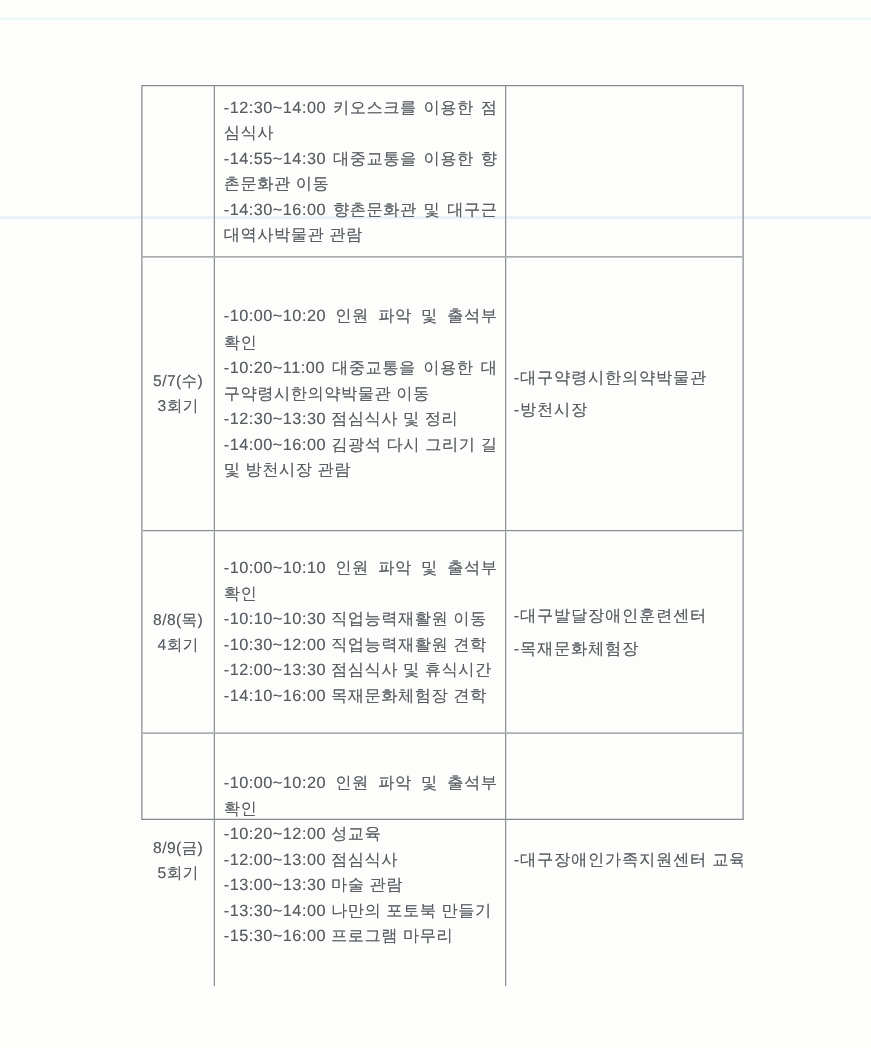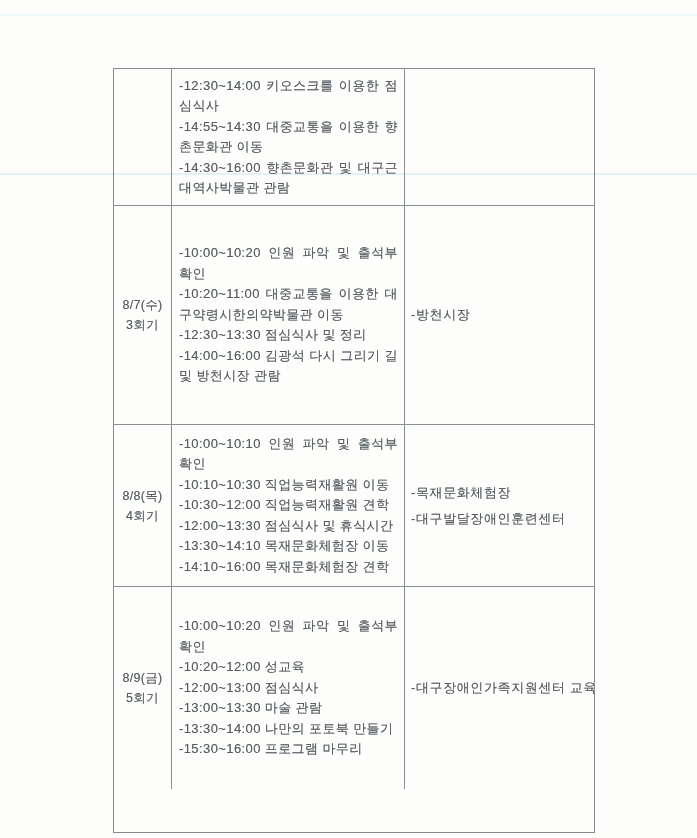--- a/index.html
+++ b/index.html
@@ -26,21 +26,21 @@
     pointer-events: none;
   }
   .scan-line.top { top: 14px; background: #eafaf9; }
   .scan-line.mid { top: 173px; background: #d9edf4; opacity: .8; }
 
   .doc-table {
     position: absolute;
     left: 113px;
     top: 68px;
     width: 482px;
-    height: 765px;
+    height: 588px;
     box-sizing: border-box;
     border: 1px solid #848c90;
     background: transparent;
   }
   .t-row {
     display: flex;
     box-sizing: border-box;
     border-bottom: 1px solid #8a9194;
   }
   .t-row:last-child { border-bottom: none; }
@@ -116,50 +116,50 @@
       <div class="cell cell-sched">
         <div class="sched-item">-12:30~14:00 키오스크를 이용한 점심식사</div>
         <div class="sched-item">-14:55~14:30 대중교통을 이용한 향촌문화관 이동</div>
         <div class="sched-item">-14:30~16:00 향촌문화관 및 대구근대역사박물관 관람</div>
       </div>
       <div class="cell cell-loc"></div>
     </div>
 
     <div class="t-row r1">
       <div class="cell cell-date">
-        <span class="date-line">8/7(수)</span>
+        <span class="date-line">5/7(수)</span>
         <span class="date-line">3회기</span>
       </div>
       <div class="cell cell-sched">
         <div class="sched-item">-10:00~10:20 인원 파악 및 출석부 확인</div>
         <div class="sched-item">-10:20~11:00 대중교통을 이용한 대구약령시한의약박물관 이동</div>
         <div class="sched-item">-12:30~13:30 점심식사 및 정리</div>
         <div class="sched-item">-14:00~16:00 김광석 다시 그리기 길 및 방천시장 관람</div>
       </div>
       <div class="cell cell-loc">
+        <div class="loc-item">-대구약령시한의약박물관</div>
         <div class="loc-item">-방천시장</div>
       </div>
     </div>
 
     <div class="t-row r2">
       <div class="cell cell-date">
         <span class="date-line">8/8(목)</span>
         <span class="date-line">4회기</span>
       </div>
       <div class="cell cell-sched">
         <div class="sched-item">-10:00~10:10 인원 파악 및 출석부 확인</div>
         <div class="sched-item">-10:10~10:30 직업능력재활원 이동</div>
         <div class="sched-item">-10:30~12:00 직업능력재활원 견학</div>
         <div class="sched-item">-12:00~13:30 점심식사 및 휴식시간</div>
-        <div class="sched-item">-13:30~14:10 목재문화체험장 이동</div>
         <div class="sched-item">-14:10~16:00 목재문화체험장 견학</div>
       </div>
       <div class="cell cell-loc">
+        <div class="loc-item">-대구발달장애인훈련센터</div>
         <div class="loc-item">-목재문화체험장</div>
-        <div class="loc-item">-대구발달장애인훈련센터</div>
       </div>
     </div>
 
     <div class="t-row r3">
       <div class="cell cell-date">
         <span class="date-line">8/9(금)</span>
         <span class="date-line">5회기</span>
       </div>
       <div class="cell cell-sched">
         <div class="sched-item">-10:00~10:20 인원 파악 및 출석부 확인</div>

